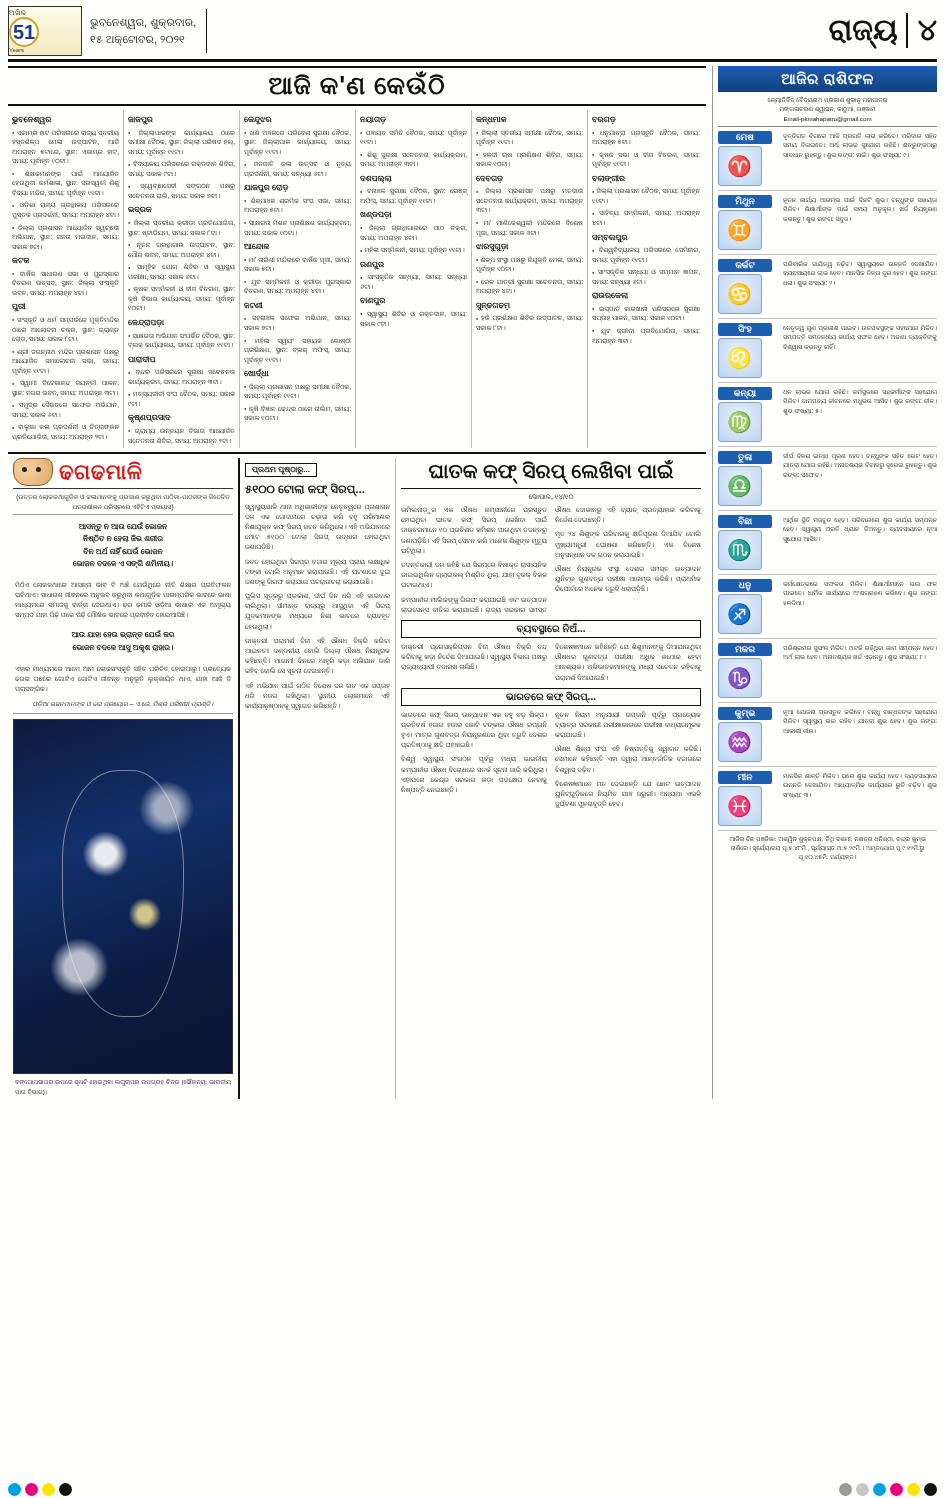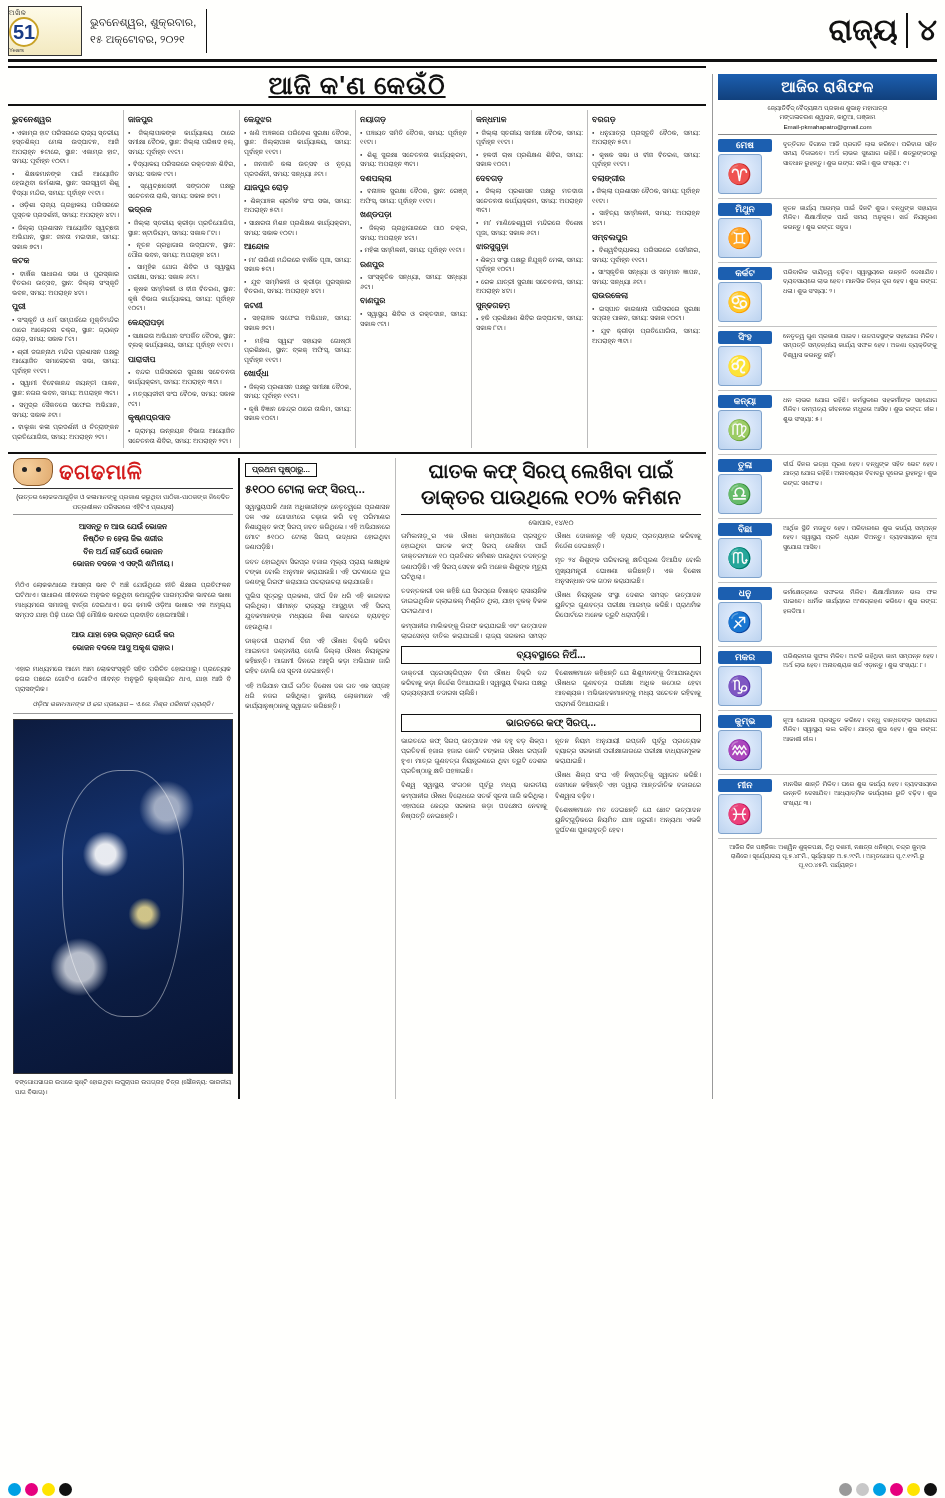--- a/index.html
+++ b/index.html
@@ -62,31 +62,29 @@
   .content {
     display:flex;
     margin-top: 4px;
   }
   .left-zone { width: 700px; }
   .right-zone {
     width: 229px;
     margin-left: 6px;
     border-left: 1px solid #999;
     padding-left: 5px;
-    margin-top: 8px;
   }
 
   
   .band {
     border-top: 2px solid #111;
     border-bottom: 2px solid #111;
     text-align:center;
     padding: 3px 0;
     margin-bottom: 4px;
-    text-decoration: underline;
   }
   .band h1 {
     margin:0; font-size: 25px; font-weight:bold; letter-spacing: 1px;
   }
 
   
   .listing {
     display:flex;
     border-bottom: 2px solid #111;
     padding-bottom: 4px;
@@ -387,21 +385,20 @@
               <p>ଜବତ ହୋଇଥିବା ସିରପ୍‌ର ବଜାର ମୂଲ୍ୟ ପ୍ରାୟ ଲକ୍ଷାଧିକ ଟଙ୍କା ବୋଲି ଅନୁମାନ କରାଯାଉଛି। ଏହି ଘଟଣାରେ ଦୁଇ ଜଣଙ୍କୁ ଗିରଫ କରାଯାଇ ପଚରାଉଚରା କରାଯାଉଛି।</p>
               <p>ପୁଲିସ ସୂତ୍ରରୁ ପ୍ରକାଶ, ଦୀର୍ଘ ଦିନ ଧରି ଏହି କାରବାର ଚାଲିଥିଲା। ସୀମାନ୍ତ ରାଜ୍ୟରୁ ଆସୁଥିବା ଏହି ସିରପ୍‌ ଯୁବକମାନଙ୍କ ମଧ୍ୟରେ ନିଶା ଭାବରେ ବ୍ୟବହୃତ ହେଉଥିଲା।</p>
               <p>ଡାକ୍ତରୀ ପରାମର୍ଶ ବିନା ଏହି ଔଷଧ ବିକ୍ରି କରିବା ଆଇନତଃ ଦଣ୍ଡନୀୟ ବୋଲି ଜିଲ୍ଲା ଔଷଧ ନିୟନ୍ତ୍ରକ କହିଛନ୍ତି। ଆଗାମୀ ଦିନରେ ଆହୁରି କଡ଼ା ଅଭିଯାନ ଜାରି ରହିବ ବୋଲି ସେ ସୂଚନା ଦେଇଛନ୍ତି।</p>
               <p>ଏହି ଅଭିଯାନ ପାଇଁ ଗଠିତ ବିଶେଷ ଦଳ ଗତ ଏକ ସପ୍ତାହ ଧରି ନଜର ରଖିଥିଲା। ସ୍ଥାନୀୟ ଲୋକମାନେ ଏହି କାର୍ଯ୍ୟାନୁଷ୍ଠାନକୁ ସ୍ୱାଗତ କରିଛନ୍ତି।</p>
             </div>
         </div>
 
         <div class="bcol b3">
           <div class="big-head">
             <div>ଘାତକ କଫ୍‌ ସିରପ୍‌ ଲେଖିବା ପାଇଁ</div>
-            <div>ଡାକ୍ତର ପାଉଥିଲେ ୧୦% କମିଶନ</div>
           </div>
           <div class="byline">ଭୋପାଳ, ୧୪/୧୦</div>
           <div class="bodytext twocol" id="artB">
               <p>ତାମିଲନାଡ଼ୁର ଏକ ଔଷଧ କମ୍ପାନୀରେ ପ୍ରସ୍ତୁତ ହୋଇଥିବା ଘାତକ କଫ୍‌ ସିରପ୍‌ ଲେଖିବା ପାଇଁ ଡାକ୍ତରମାନେ ୧୦ ପ୍ରତିଶତ କମିଶନ ପାଉଥିବା ତଦନ୍ତରୁ ଜଣାପଡ଼ିଛି। ଏହି ସିରପ୍‌ ସେବନ କରି ଅନେକ ଶିଶୁଙ୍କ ମୃତ୍ୟୁ ଘଟିଥିଲା।</p>
               <p>ତଦନ୍ତକାରୀ ଦଳ କହିଛି ଯେ ସିରପ୍‌ରେ ବିଷାକ୍ତ ରାସାୟନିକ ଡାଇଇଥିଲିନ ଗ୍ଲାଇକଲ୍‌ ମିଶ୍ରିତ ଥିଲା, ଯାହା ବୃକକ୍‌ ବିକଳ ଘଟାଇଥାଏ।</p>
               <p>କମ୍ପାନୀର ମାଲିକଙ୍କୁ ଗିରଫ କରାଯାଇଛି ଏବଂ ଉତ୍ପାଦନ ଲାଇସେନ୍ସ ବାତିଲ କରାଯାଇଛି। ରାଜ୍ୟ ସରକାର ସମସ୍ତ ଔଷଧ ଦୋକାନରୁ ଏହି ବ୍ୟାଚ୍‌ ପ୍ରତ୍ୟାହାର କରିବାକୁ ନିର୍ଦ୍ଦେଶ ଦେଇଛନ୍ତି।</p>
               <p>ମୃତ ୨୪ ଶିଶୁଙ୍କ ପରିବାରକୁ କ୍ଷତିପୂରଣ ଦିଆଯିବ ବୋଲି ମୁଖ୍ୟମନ୍ତ୍ରୀ ଘୋଷଣା କରିଛନ୍ତି। ଏକ ବିଶେଷ ଅନୁସନ୍ଧାନ ଦଳ ଗଠନ କରାଯାଇଛି।</p>
               <p>ଔଷଧ ନିୟନ୍ତ୍ରକ ସଂସ୍ଥା ଦେଶର ସମସ୍ତ ଉତ୍ପାଦନ ୟୁନିଟ୍‌ର ଗୁଣବତ୍ତା ପରୀକ୍ଷା ଆରମ୍ଭ କରିଛି। ପ୍ରାଥମିକ ରିପୋର୍ଟରେ ଅନେକ ତ୍ରୁଟି ଧରାପଡ଼ିଛି।</p>
             </div>
           <div class="subhead-box">ବ୍ୟବସ୍ଥାରେ ନିଅଁ...</div>

